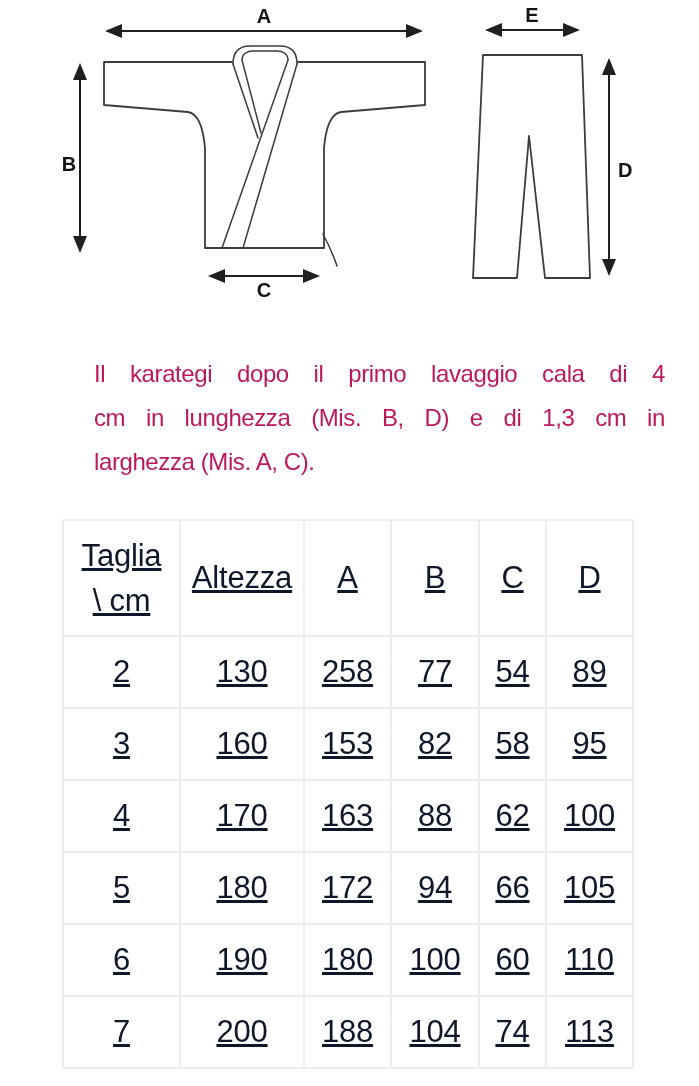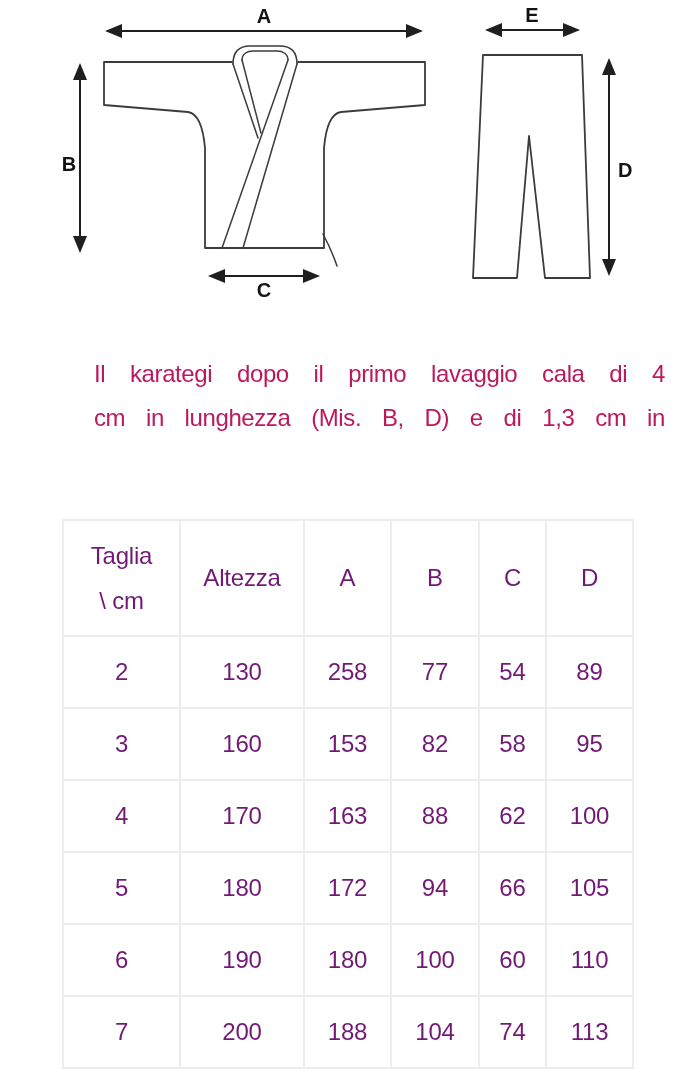--- a/index.html
+++ b/index.html
@@ -43,23 +43,24 @@
     text-align-last:left;
     white-space:normal;
   }
   table.size-table{
     position:absolute;
     left:62px;
     top:519px;
     width:570px;
     border-collapse:collapse;
     table-layout:fixed;
-    font-size:24px;
+    font-size:31px;
     letter-spacing:-0.2px;
-    color:#701a75;
+    color:#0f172a;
+    text-decoration:underline;
   }
   table.size-table th, table.size-table td{
     border:2px solid #ededed;
     text-align:center;
     vertical-align:middle;
     font-weight:normal;
     background:#ffffff;
     padding:0;
   }
   table.size-table thead th{height:114px;}
@@ -109,20 +110,21 @@
       <text class="dim-label" x="69" y="171" text-anchor="middle">B</text>
       <text class="dim-label" x="264" y="297" text-anchor="middle">C</text>
       <text class="dim-label" x="618" y="177" text-anchor="start">D</text>
       <text class="dim-label" x="532" y="22" text-anchor="middle">E</text>
     </svg>
   </div>
 
   <div class="note">
     <div class="note-line">Il karategi dopo il primo lavaggio cala di 4</div>
     <div class="note-line">cm in lunghezza (Mis. B, D) e di 1,3 cm in</div>
+    <div class="note-line last">larghezza (Mis. A, C).</div>
   </div>
 
   <table class="size-table">
     <colgroup>
       <col style="width:117px">
       <col style="width:124px">
       <col style="width:87px">
       <col style="width:88px">
       <col style="width:67px">
       <col style="width:87px">

